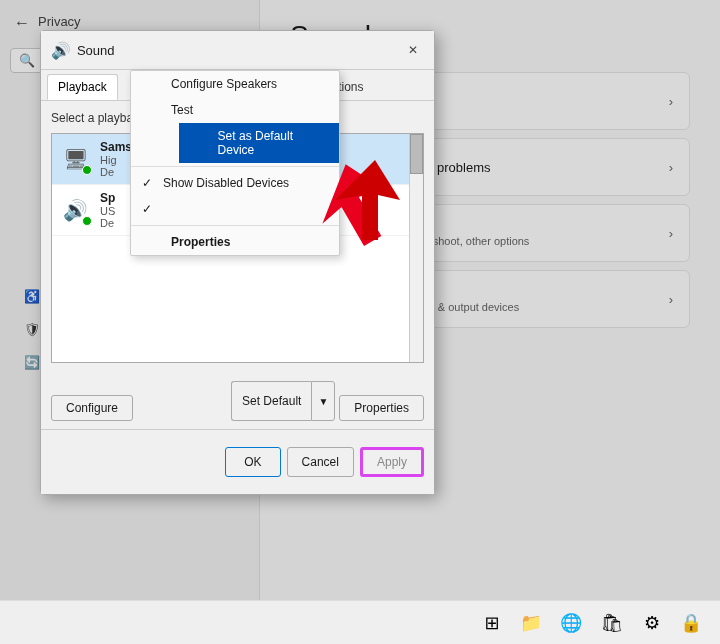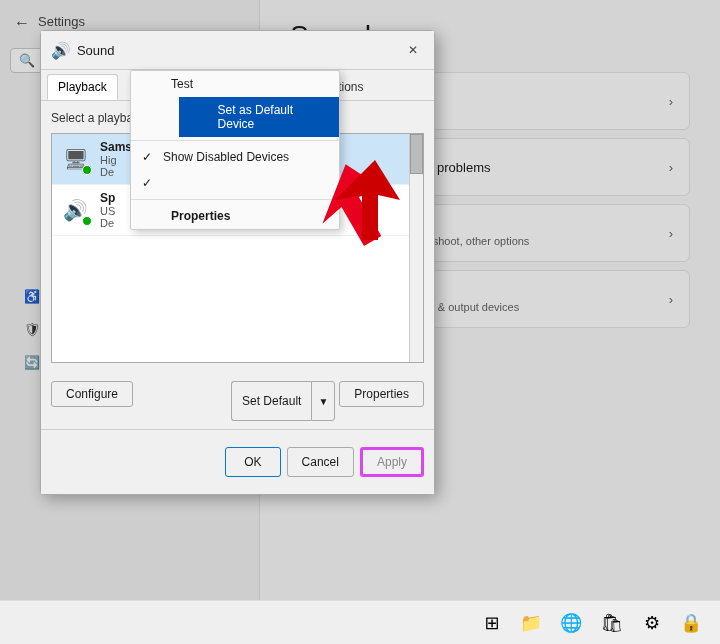--- a/index.html
+++ b/index.html
@@ -290,21 +290,21 @@
     .scrollbar-thumb {
       width: 100%;
       height: 40px;
       background: #bbb;
       border: 1px solid #999;
     }
 
     
     .dialog-btn-row {
       display: flex;
-      align-items: flex-start;
+      align-items: flex-end;
       gap: 4px;
       padding: 8px 10px;
     }
 
     .btn {
       padding: 5px 14px;
       font-size: 12px;
       border: 1px solid #aaa;
       background: #f0f0f0;
       border-radius: 3px;
@@ -453,21 +453,21 @@
     }
   </style>
 </head>
 <body>
 
 <div class="settings-bg">
 
   <div class="bg-nav-full">
     <div style="display:flex;align-items:center;gap:8px;padding:12px 14px;font-size:13px;color:#444;">
       <span style="font-size:16px;">←</span>
-      <span>Settings</span>
+      <span>Privacy</span>
     </div>
     <div style="padding:6px 10px;">
       <div style="display:flex;align-items:center;background:#fff;border:1px solid #ccc;border-radius:4px;padding:4px 8px;gap:6px;">
         <span style="font-size:13px;color:#666;">🔍</span>
         <span style="font-size:12px;color:#888;">Fi...</span>
       </div>
     </div>
     <div style="height:200px;"></div>
     <div class="nav-item">
       <span>♿</span>
@@ -601,20 +601,24 @@
   <div class="dialog-footer">
     <button class="btn-primary">OK</button>
     <button class="btn">Cancel</button>
     <button class="btn-apply">Apply</button>
   </div>
 </div>
 
 <div class="context-menu">
   <div class="menu-item">
     <span class="menu-check"> </span>
+    <span>Configure Speakers</span>
+  </div>
+  <div class="menu-item">
+    <span class="menu-check"> </span>
     <span>Test</span>
   </div>
   <div class="menu-item highlighted">
     <span class="menu-check"> </span>
     <span>Set as Default Device</span>
   </div>
   <div class="menu-divider"></div>
   <div class="menu-item has-check">
     <span class="menu-check">✓</span>
     <span>Show Disabled Devices</span>

